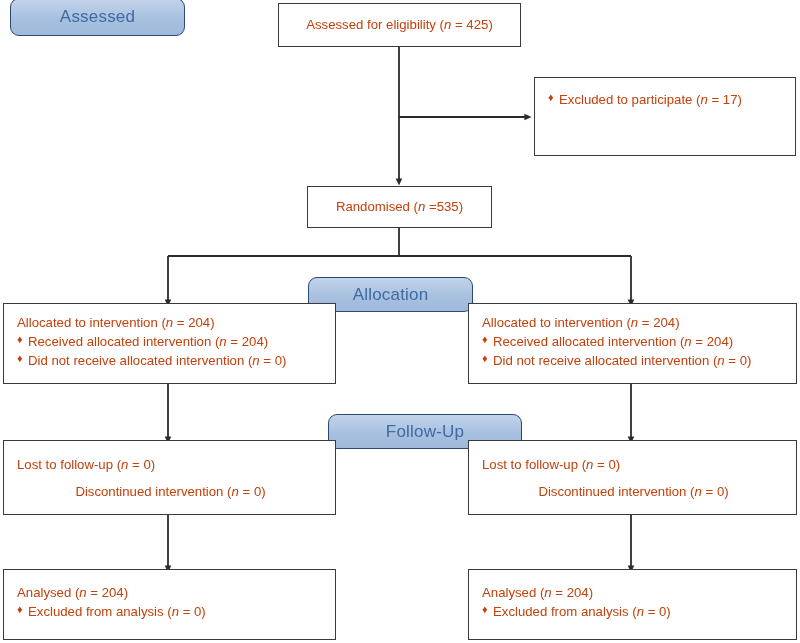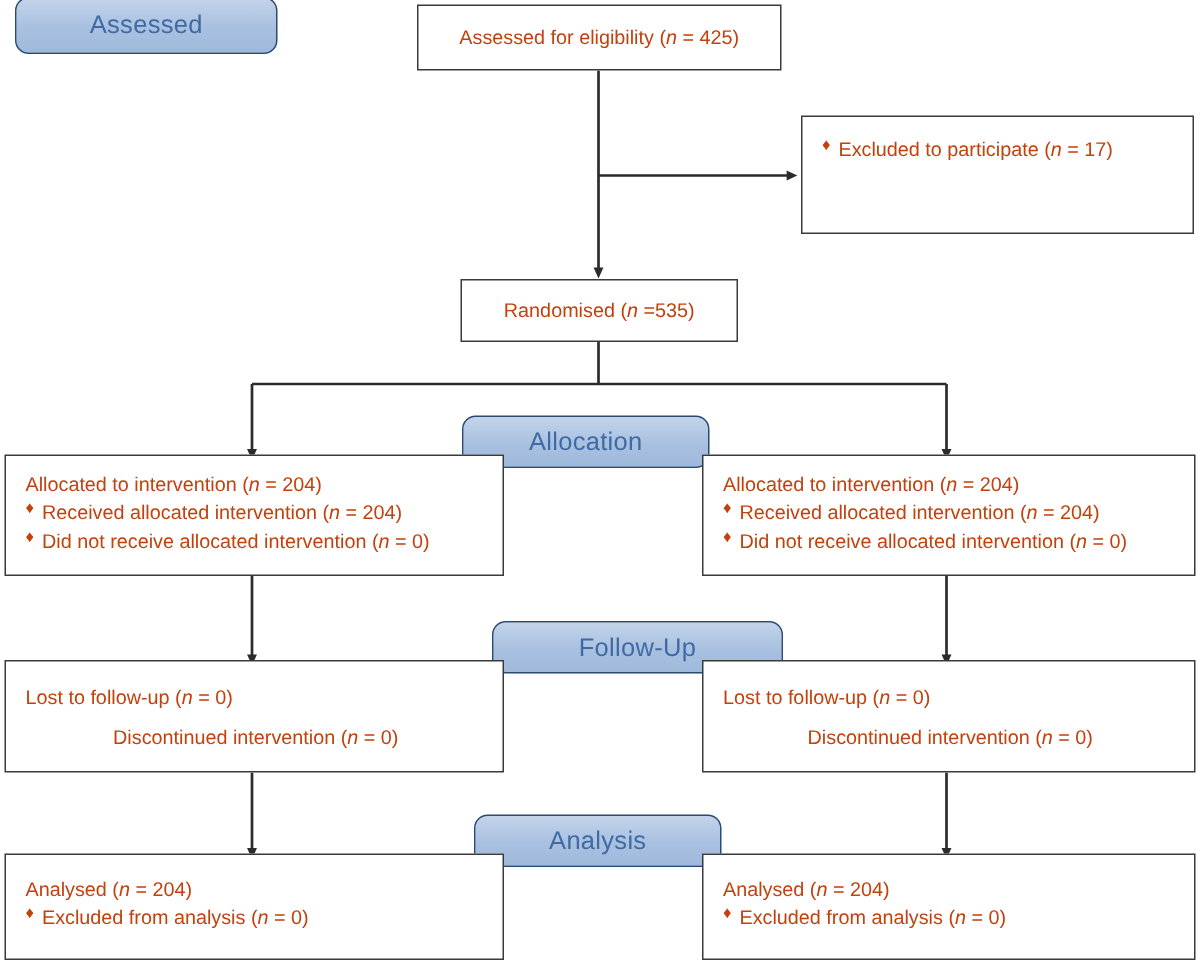--- a/index.html
+++ b/index.html
@@ -117,23 +117,20 @@
   </div>
 
   <div class="stage" style="left:308px; top:277px; width:165px; height:35px;">
     <span>Allocation</span>
   </div>
 
   <div class="stage" style="left:328px; top:414px; width:194px; height:35px;">
     <span>Follow-Up</span>
   </div>
 
-  <div class="stage" style="left:316px; top:543px; width:165px; height:35px;">
-    <span>Analysis</span>
-  </div>
 
   <div class="node centered" style="left:278px; top:3px; width:243px; height:44px;">
     <div class="pad">
       <div class="line"><span>Assessed for eligibility (</span><span class="ital">n</span><span> = 425)</span></div>
     </div>
   </div>
 
   <div class="node" style="left:534px; top:77px; width:262px; height:79px;">
     <div class="pad" style="padding-top:12px;">
       <div class="bullet-line"><span class="bdot">♦</span><span>Excluded to participate (</span><span class="ital">n</span><span> = 17)</span></div>

